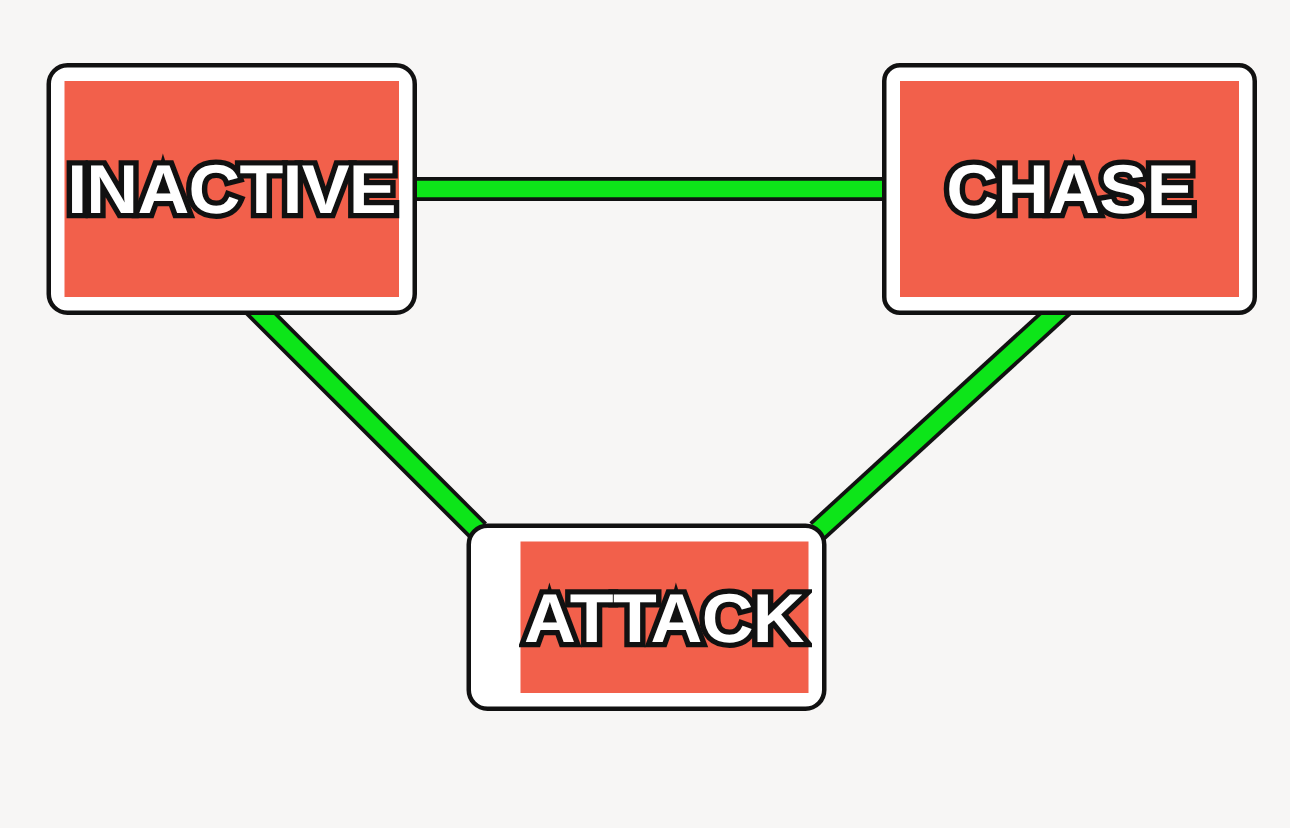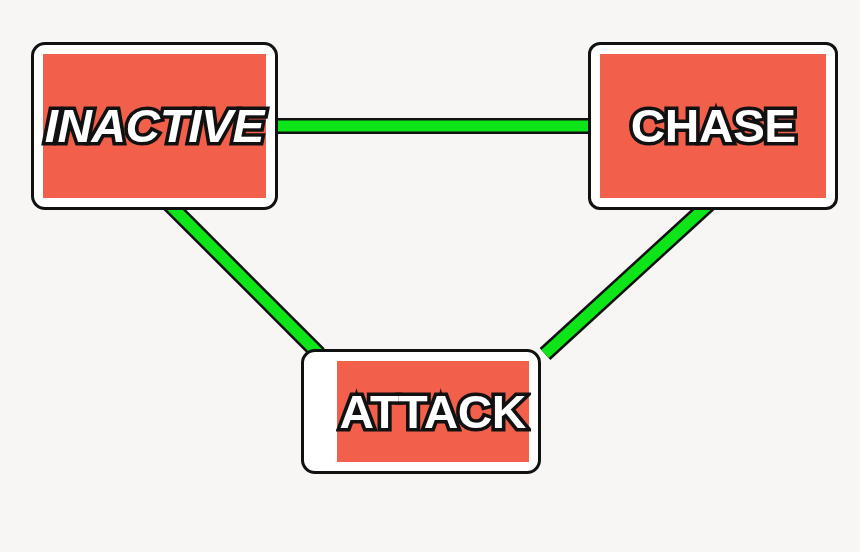--- a/index.html
+++ b/index.html
@@ -54,21 +54,20 @@
     transform: scaleX(1.04);
     -webkit-text-stroke: 7px #111111;
     paint-order: stroke fill;
     text-shadow: 0 0 0 #111111;
   }
   #node-inactive {
     left: 31px;
     top: 42px;
     width: 247px;
     height: 168px;
-    font-style: italic;
   }
   #node-chase {
     left: 588px;
     top: 42px;
     width: 250px;
     height: 168px;
     border-radius: 12px;
   }
   #node-attack {
     left: 311px;
@@ -102,19 +101,19 @@
       <span class="node-label" style="color: rgb(255, 255, 255); -webkit-text-stroke: 7px rgb(17, 17, 17);">INACTIVE</span>
     </div>
   </div>
 
   <div class="node" id="node-chase" style="left: 588px; top: 42px; width: 250px; height: 168px; border-color: rgb(17, 17, 17); background: rgb(255, 255, 255);">
     <div class="node-inner" style="background: rgb(242, 96, 75);">
       <span class="node-label" style="color: rgb(255, 255, 255); -webkit-text-stroke: 7px rgb(17, 17, 17);">CHASE</span>
     </div>
   </div>
 
-  <div class="node" id="node-attack" style="left: 301px; top: 349px; width: 240px; height: 125px; border-color: rgb(17, 17, 17); background: rgb(255, 255, 255); padding-left: 33px;">
+  <div class="node" id="node-attack" style="left: 311px; top: 349px; width: 240px; height: 125px; border-color: rgb(17, 17, 17); background: rgb(255, 255, 255); padding-left: 33px;">
     <div class="node-inner" style="background: rgb(242, 96, 75);">
       <span class="node-label" style="color: rgb(255, 255, 255); -webkit-text-stroke: 7px rgb(17, 17, 17);">ATTACK</span>
     </div>
   </div>
 
 </div>
 
 </body></html>

